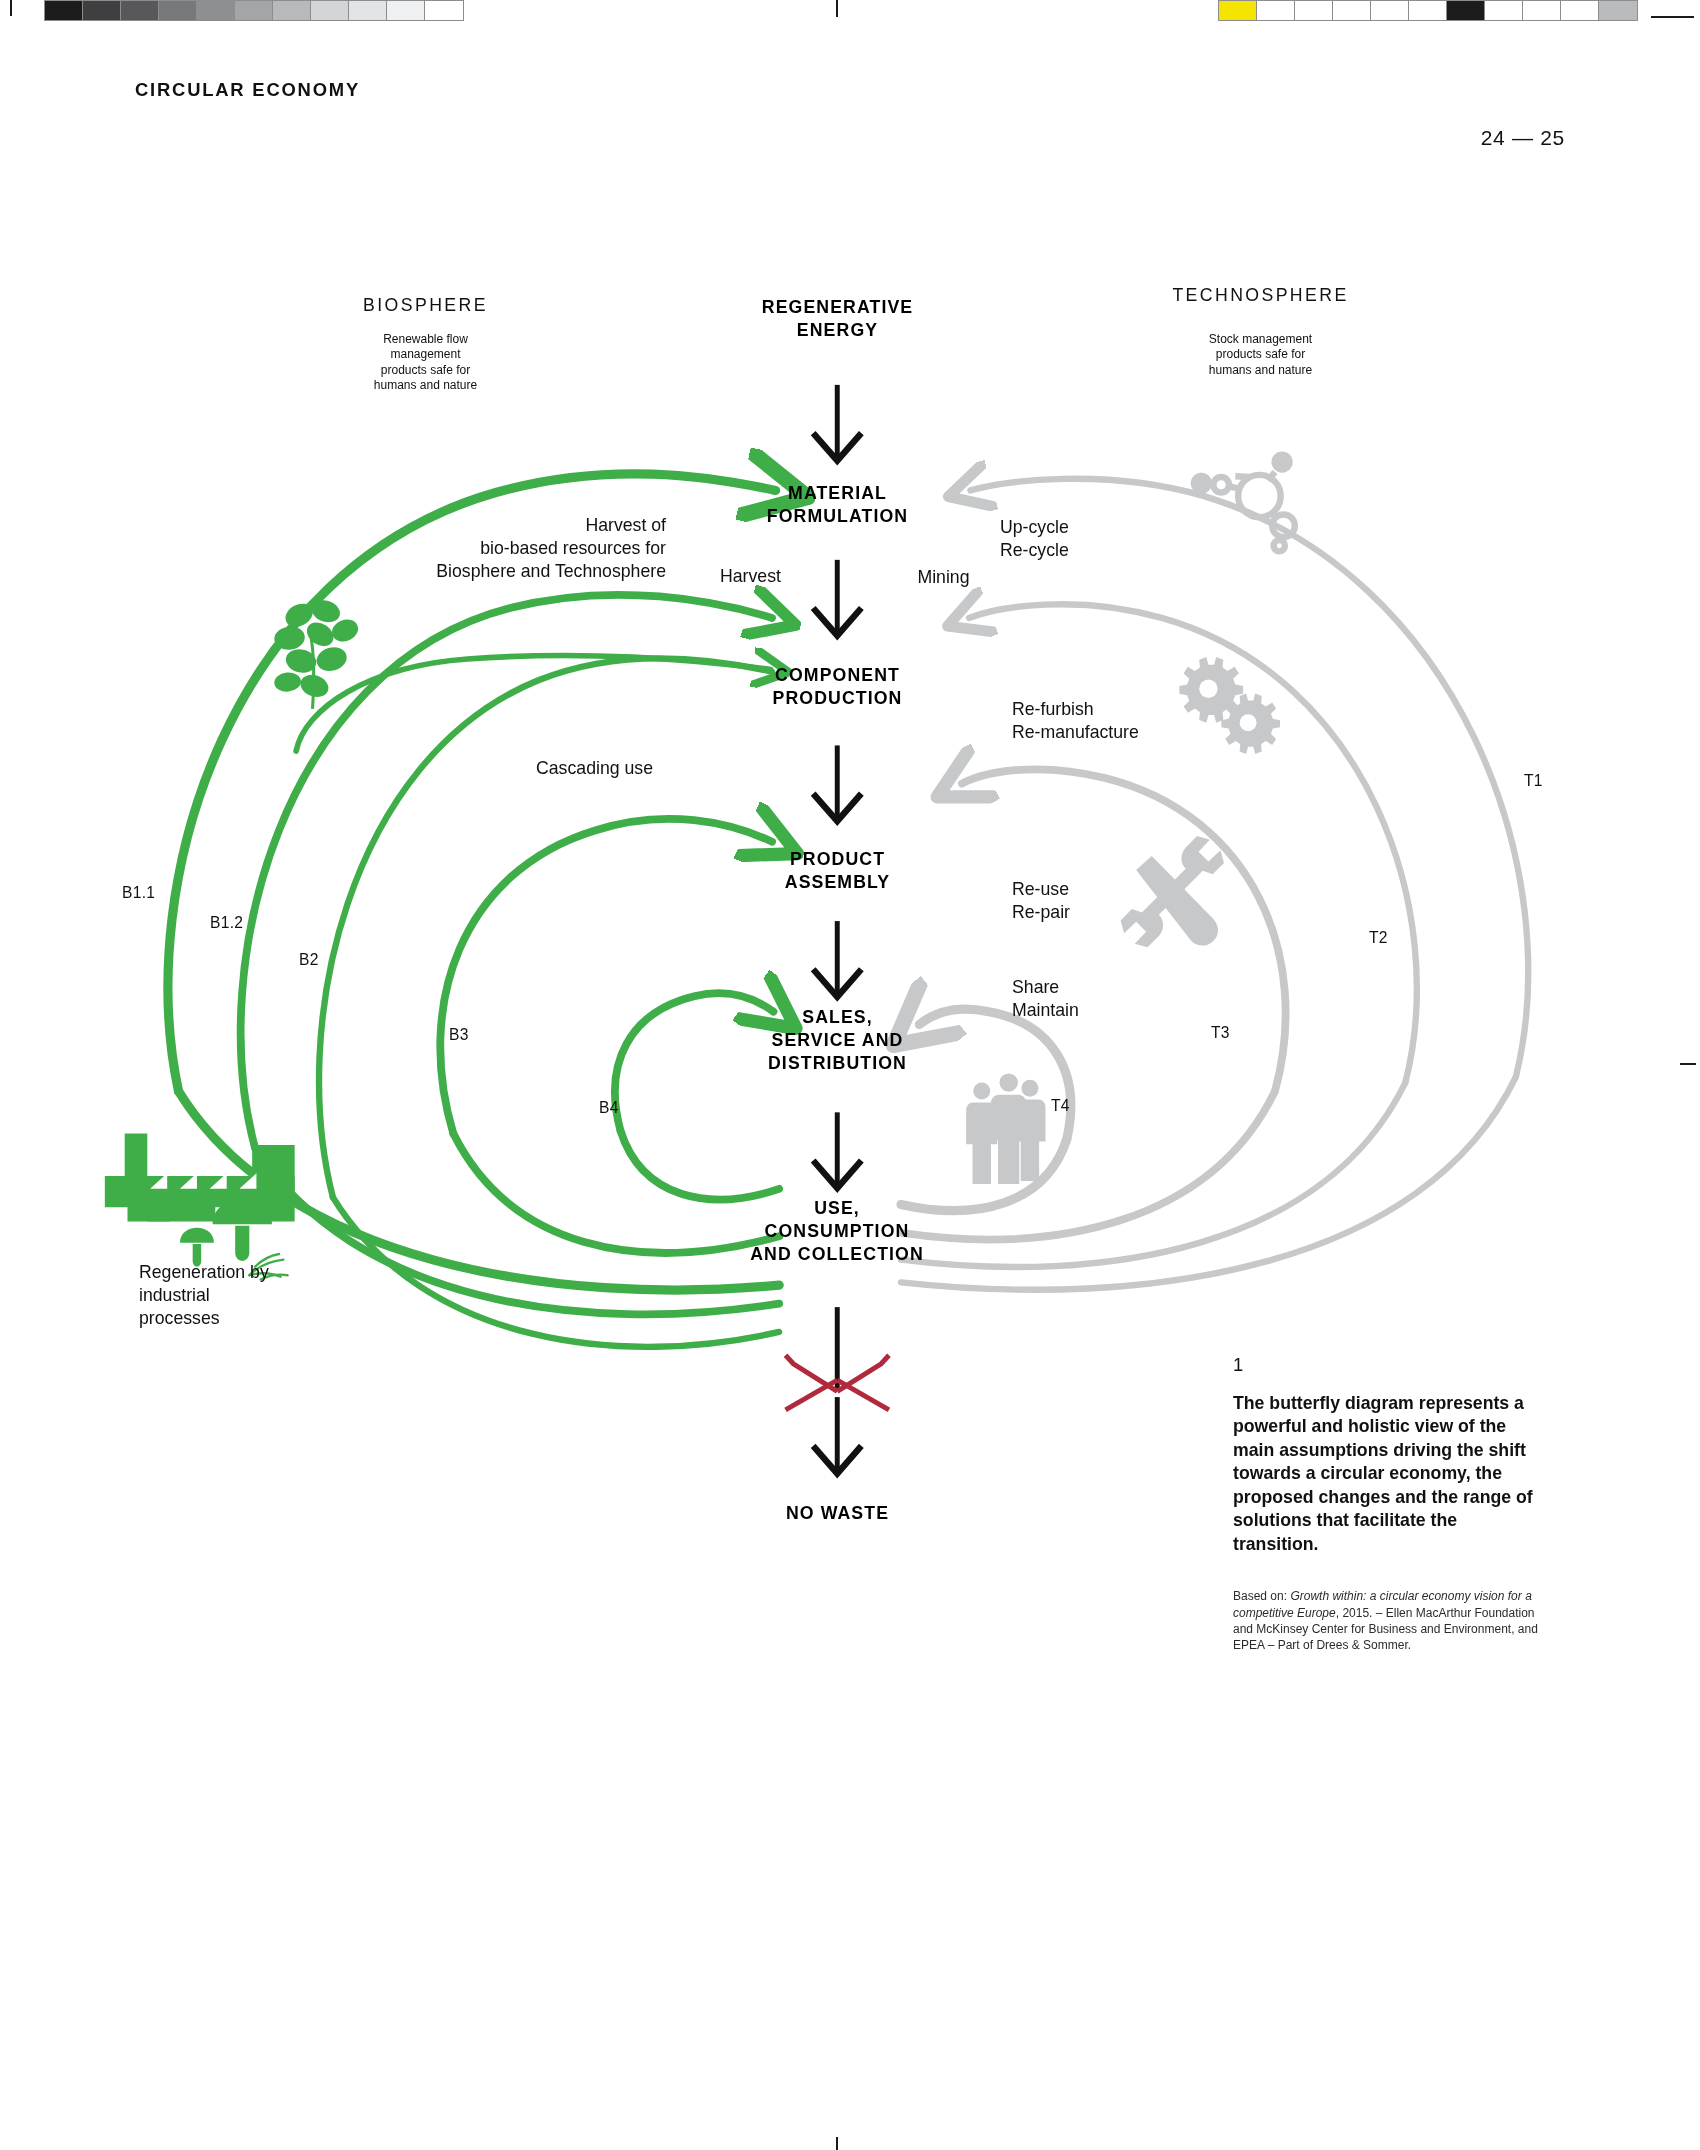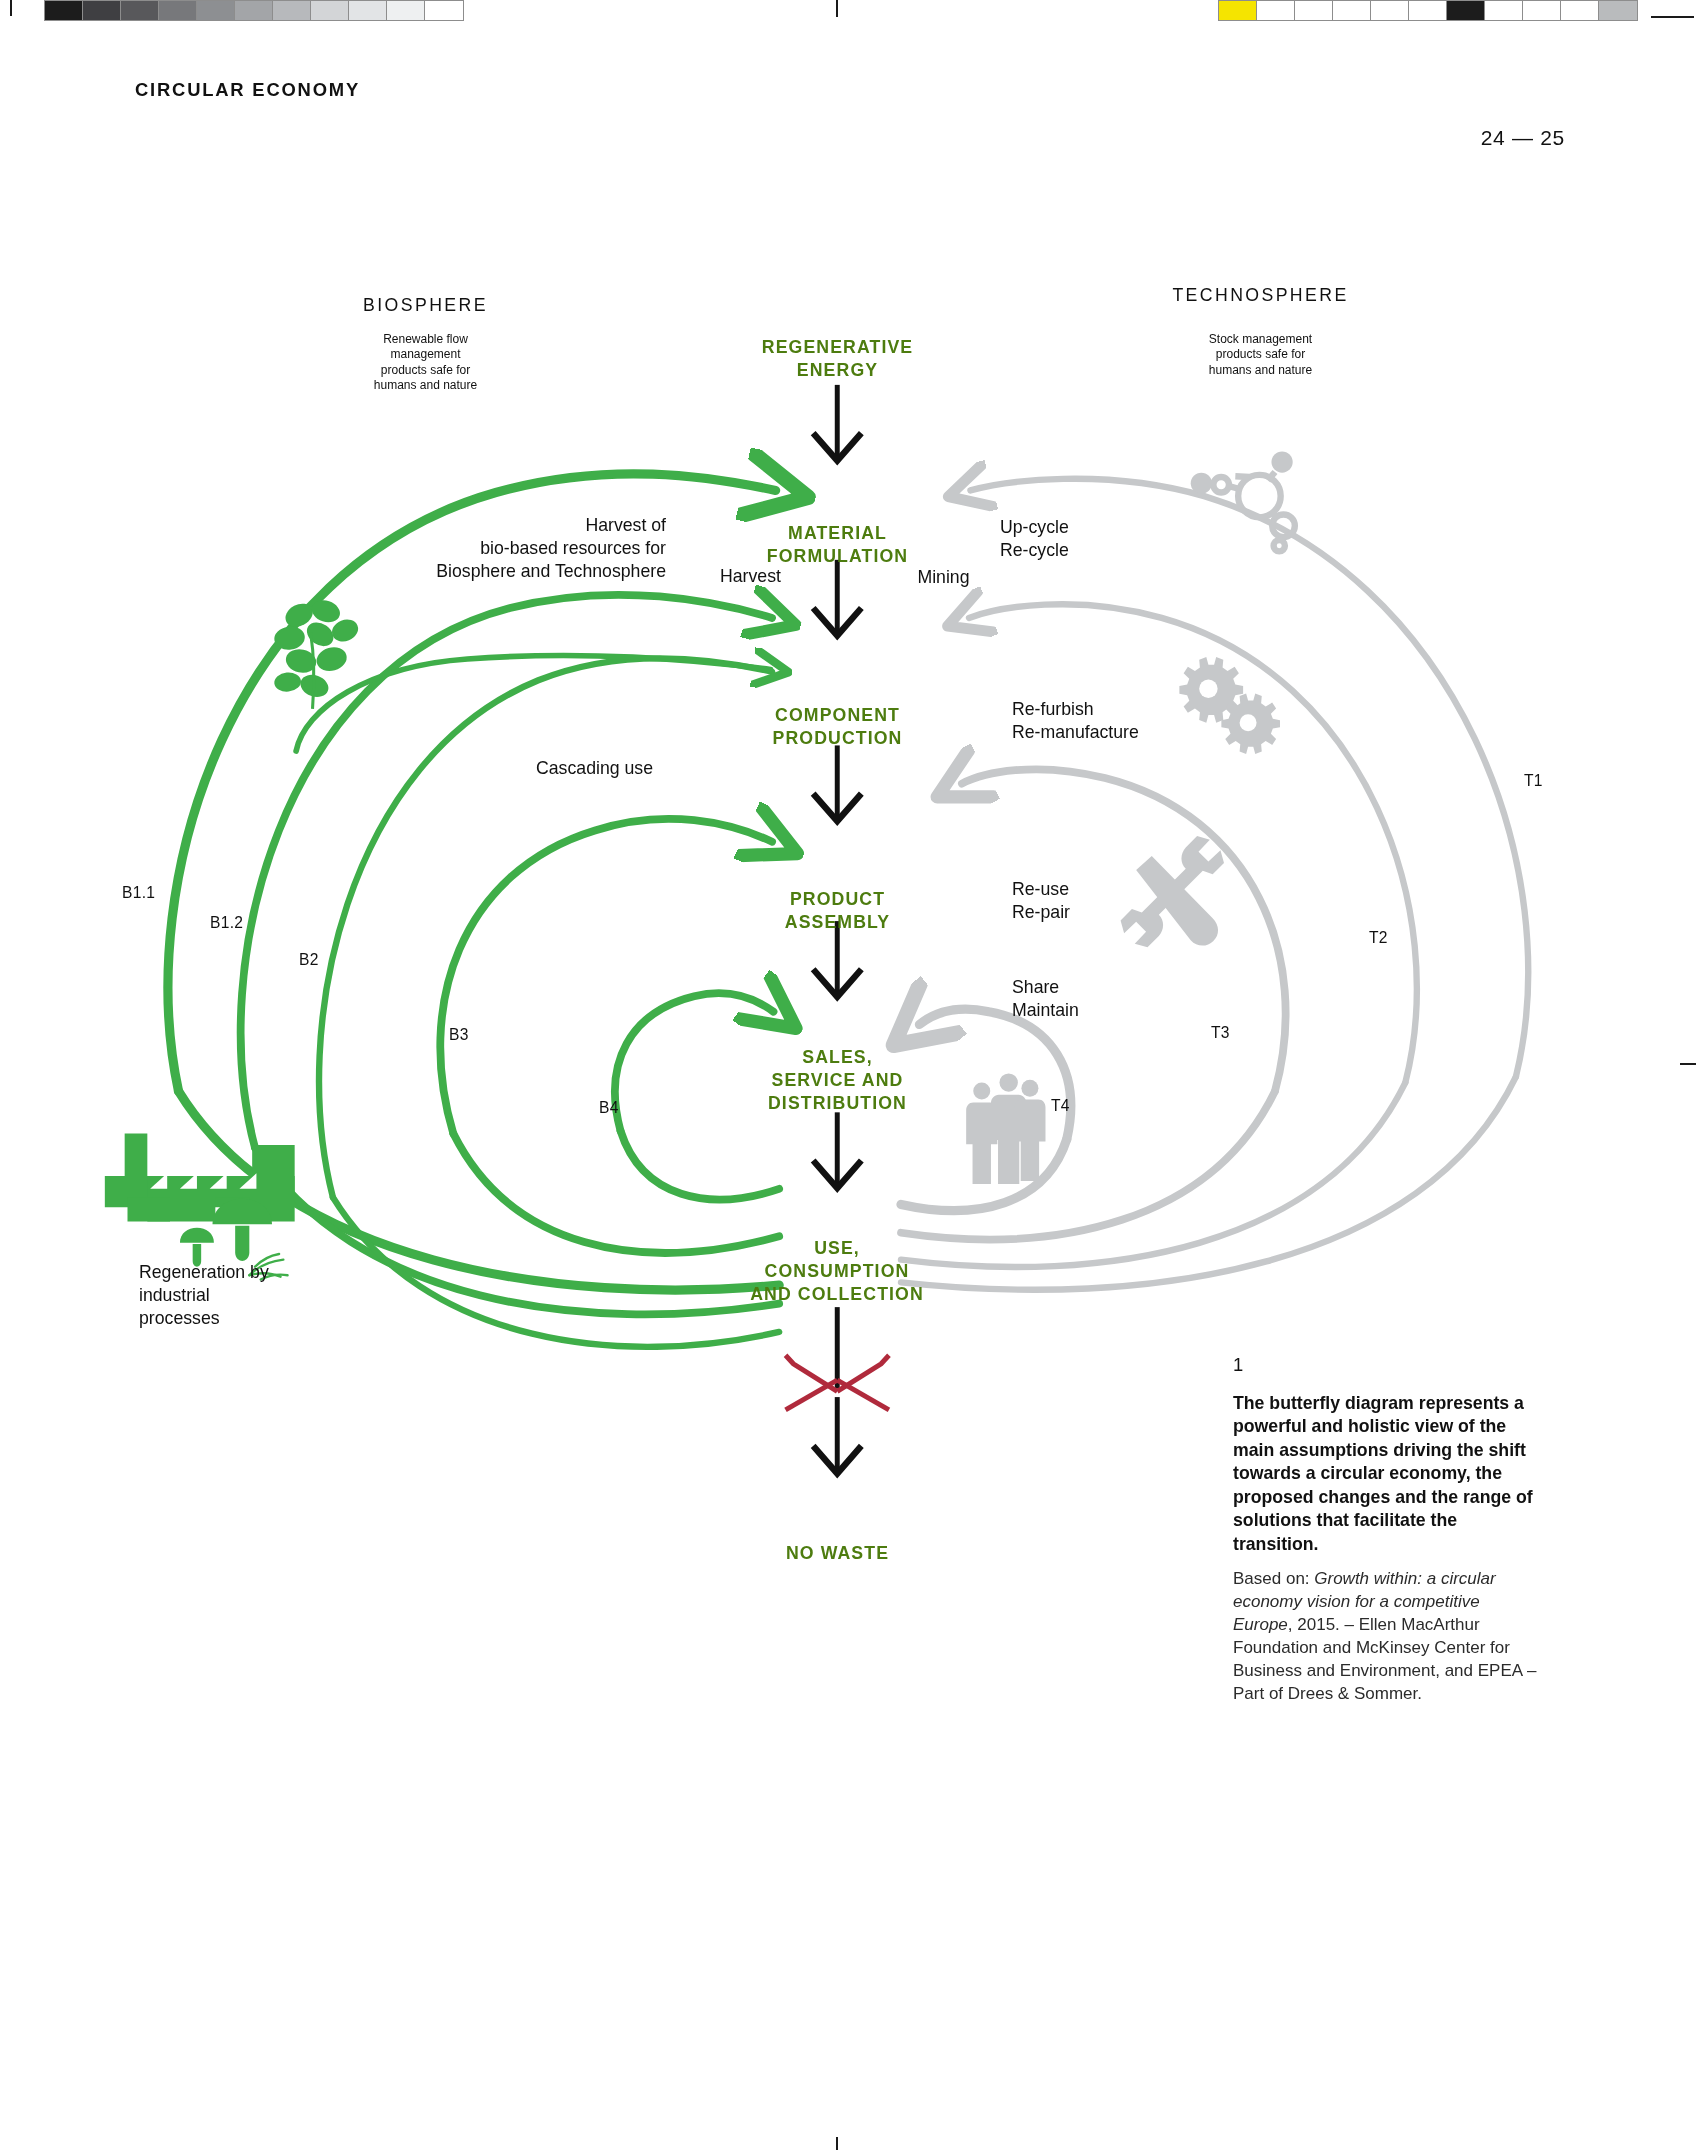--- a/index.html
+++ b/index.html
@@ -37,31 +37,31 @@
   
   .tlbl{position:absolute;}
   .sphere-title{
     font-size:17.7px;letter-spacing:2.4px;font-weight:400;text-align:center;color:#111;
   }
   .sphere-sub{
     font-size:12px;line-height:1.28;text-align:center;color:#111;font-weight:400;
   }
   .stage{
     font-size:17.7px;font-weight:700;letter-spacing:1.1px;line-height:1.3;
-    text-align:center;color:#4d7c0f;text-transform:uppercase;margin-top:40px;
+    text-align:center;color:#000000;text-transform:uppercase;
   }
   .note{font-size:17.7px;line-height:1.3;color:#111;font-weight:400;}
   .note.rt{text-align:right;}
   .code{font-size:15.6px;color:#111;font-weight:400;letter-spacing:0.3px;}
 
   
   .fn{position:absolute;left:1233px;width:305px;}
   .fn-num{font-size:18.4px;font-weight:400;color:#111;}
   .fn-lead{font-size:17.7px;line-height:1.33;font-weight:700;color:#111;margin-top:15.6px;}
-  .fn-src{font-size:17px;line-height:1.35;font-weight:400;color:#2b2b2b;margin-top:12px;}
+  .fn-src{font-size:12px;line-height:1.35;font-weight:400;color:#2b2b2b;margin-top:32px;}
   .fn-src i{font-style:italic;}
 </style>
 </head>
 <body>
 
 <div class="page">
 
   <div class="calib" id="calib-left">
       <span style="background: rgb(28, 28, 28);"></span>
       <span style="background: rgb(63, 63, 66);"></span>

